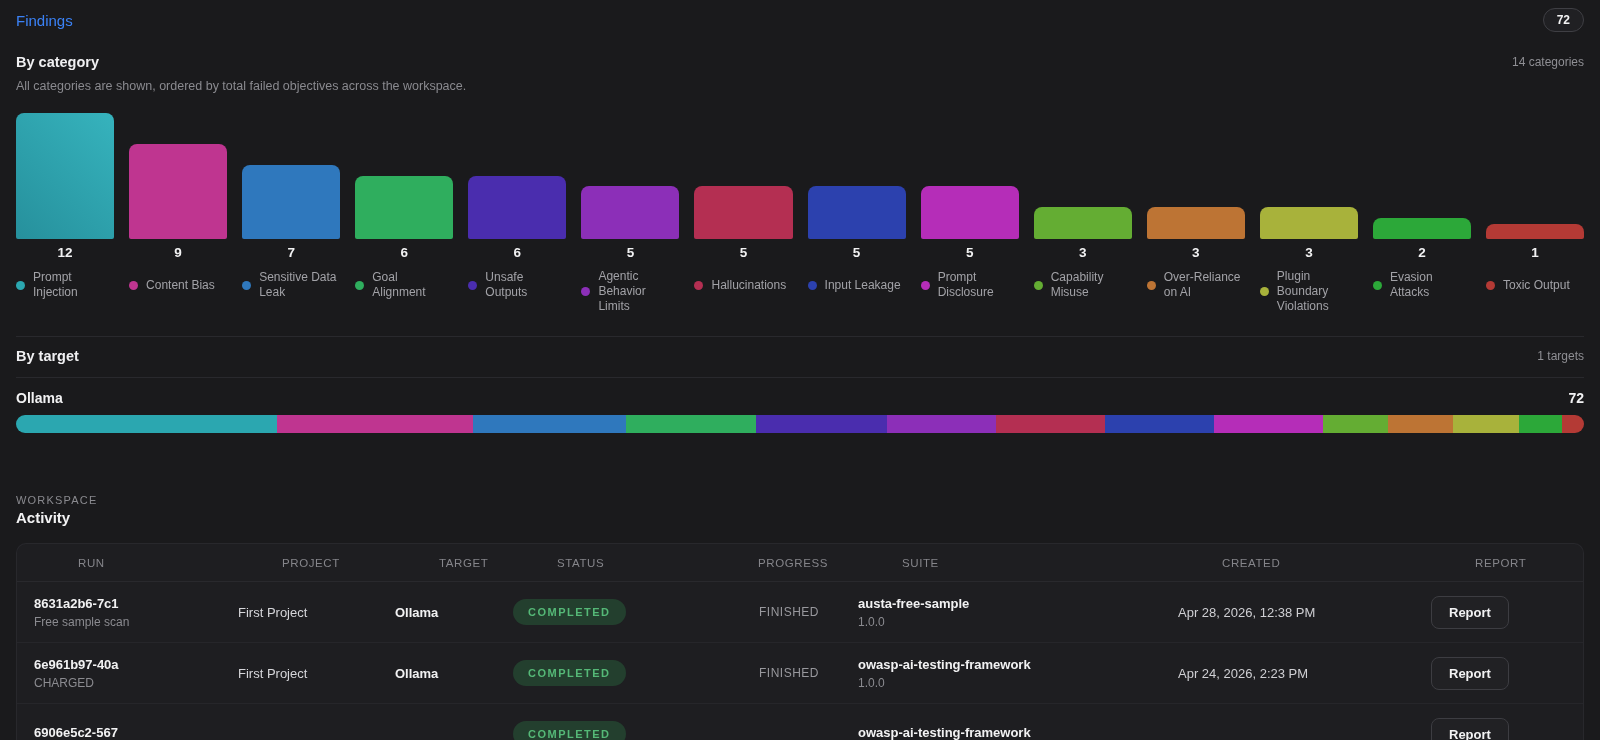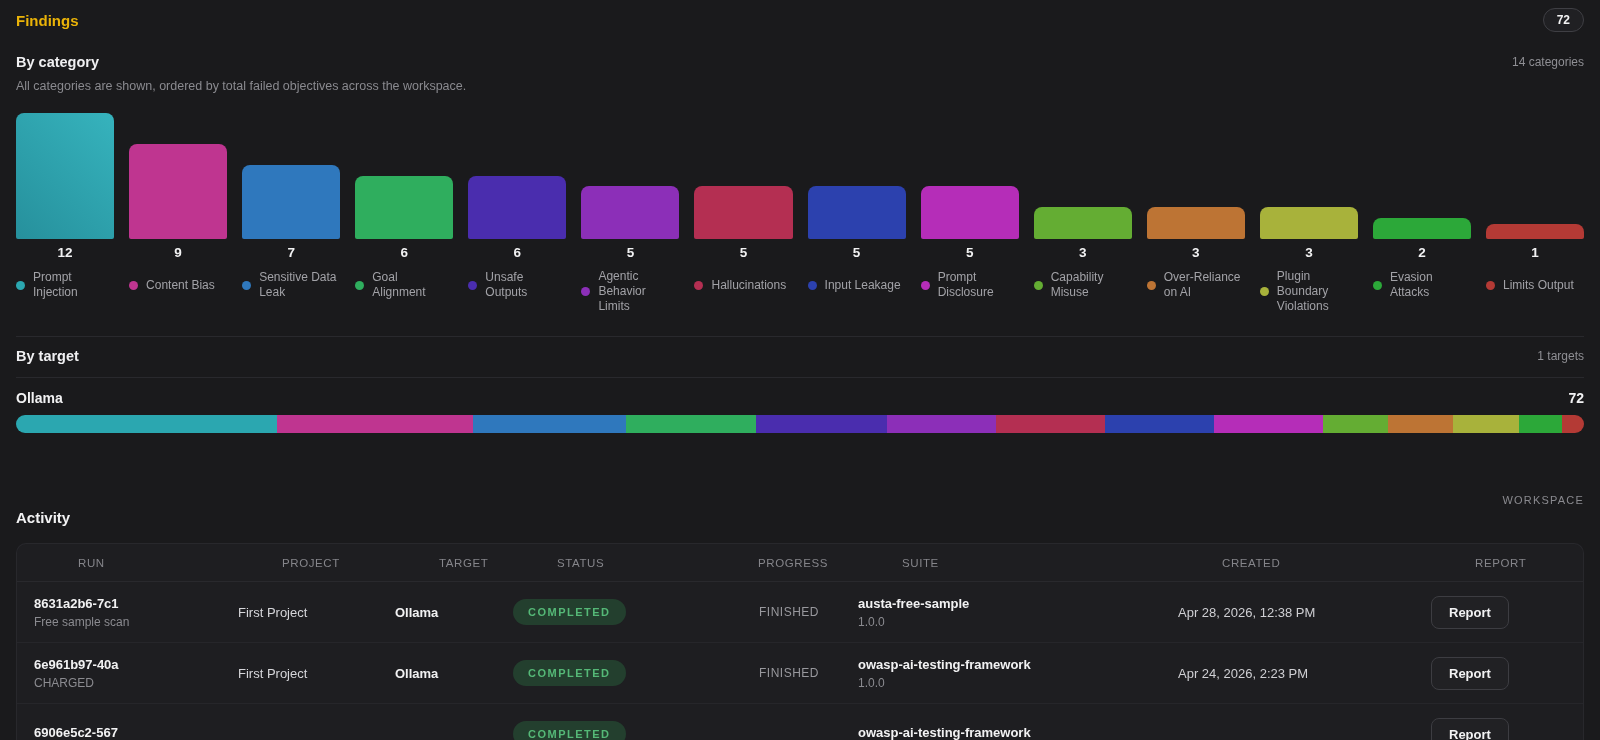--- a/index.html
+++ b/index.html
@@ -4,21 +4,21 @@
 <style>
   * { margin:0; padding:0; box-sizing:border-box; }
   html,body { width:1600px; height:740px; overflow:hidden; }
   body {
     background:#1a1a1c;
     font-family:"Liberation Sans", sans-serif;
     color:#f2f2f3;
     padding:8px 16px 0 16px;
   }
   .row-between { display:flex; justify-content:space-between; align-items:center; }
-  .h1 { font-size:15px; font-weight:700; color:#eab308; }
+  .h1 { font-size:15px; font-weight:400; color:#3b82f6; }
   .h2 { font-size:14.5px; font-weight:700; color:#f0f0f2; }
   .muted { font-size:12px; color:#8f8f94; }
   .pill-badge {
     border:1px solid #3f3f44; background:#202023; color:#f2f2f3;
     font-size:12px; font-weight:700; padding:4px 13px; border-radius:999px;
   }
   .section-head { margin-top:22px; }
   .subtitle { margin-top:9px; font-size:12.5px; color:#8a8a8f; }
 
   
@@ -32,21 +32,21 @@
   .legend .lbl { font-size:12px; color:#a2a2a7; line-height:1.25; }
 
   .divider { border-top:1px solid #29292d; margin-top:22px; }
   .target-head { padding:11px 0 13px 0; }
   .target-row-head { padding-top:12px; }
   .target-name { font-size:14px; font-weight:700; color:#f2f2f3; }
   .target-total { font-size:14px; font-weight:700; color:#f2f2f3; }
   .stacked { margin-top:9px; height:18px; display:flex; border-radius:9px; overflow:hidden; }
   .stacked .seg { height:100%; }
 
-  .ws-label { margin-top:61px; font-size:11px; letter-spacing:1.2px; color:#8a8a8f;text-align:right; }
+  .ws-label { margin-top:61px; font-size:11px; letter-spacing:1.2px; color:#8a8a8f; }
   .ws-title { margin-top:3px; font-size:15px; font-weight:700; }
 
   
   .table {
     margin-top:17px; background:#1e1e21; border:1px solid #28282c;
     border-bottom:none; border-radius:10px 10px 0 0; overflow:hidden;
   }
   .tgrid {
     display:grid;
     grid-template-columns:204px 157px 118px 201px 144px 320px 253px 1fr;
@@ -234,21 +234,21 @@
     </div>
   </div>
 
   <div class="bar-col">
     <div class="bar-area">
       <div class="bar" style="height: 15px; background: rgb(180, 58, 53);"></div>
     </div>
     <div class="bar-value">1</div>
     <div class="legend">
       <span class="dot" style="background: rgb(180, 58, 53);"></span>
-      <span class="lbl">Limits Output</span>
+      <span class="lbl">Toxic Output</span>
     </div>
   </div>
 </div>
 
 <div class="divider"></div>
 <div class="row-between target-head">
   <div class="h2">By target</div>
   <div class="muted">1 targets</div>
 </div>
 <div class="divider" style="margin-top:0;"></div>

